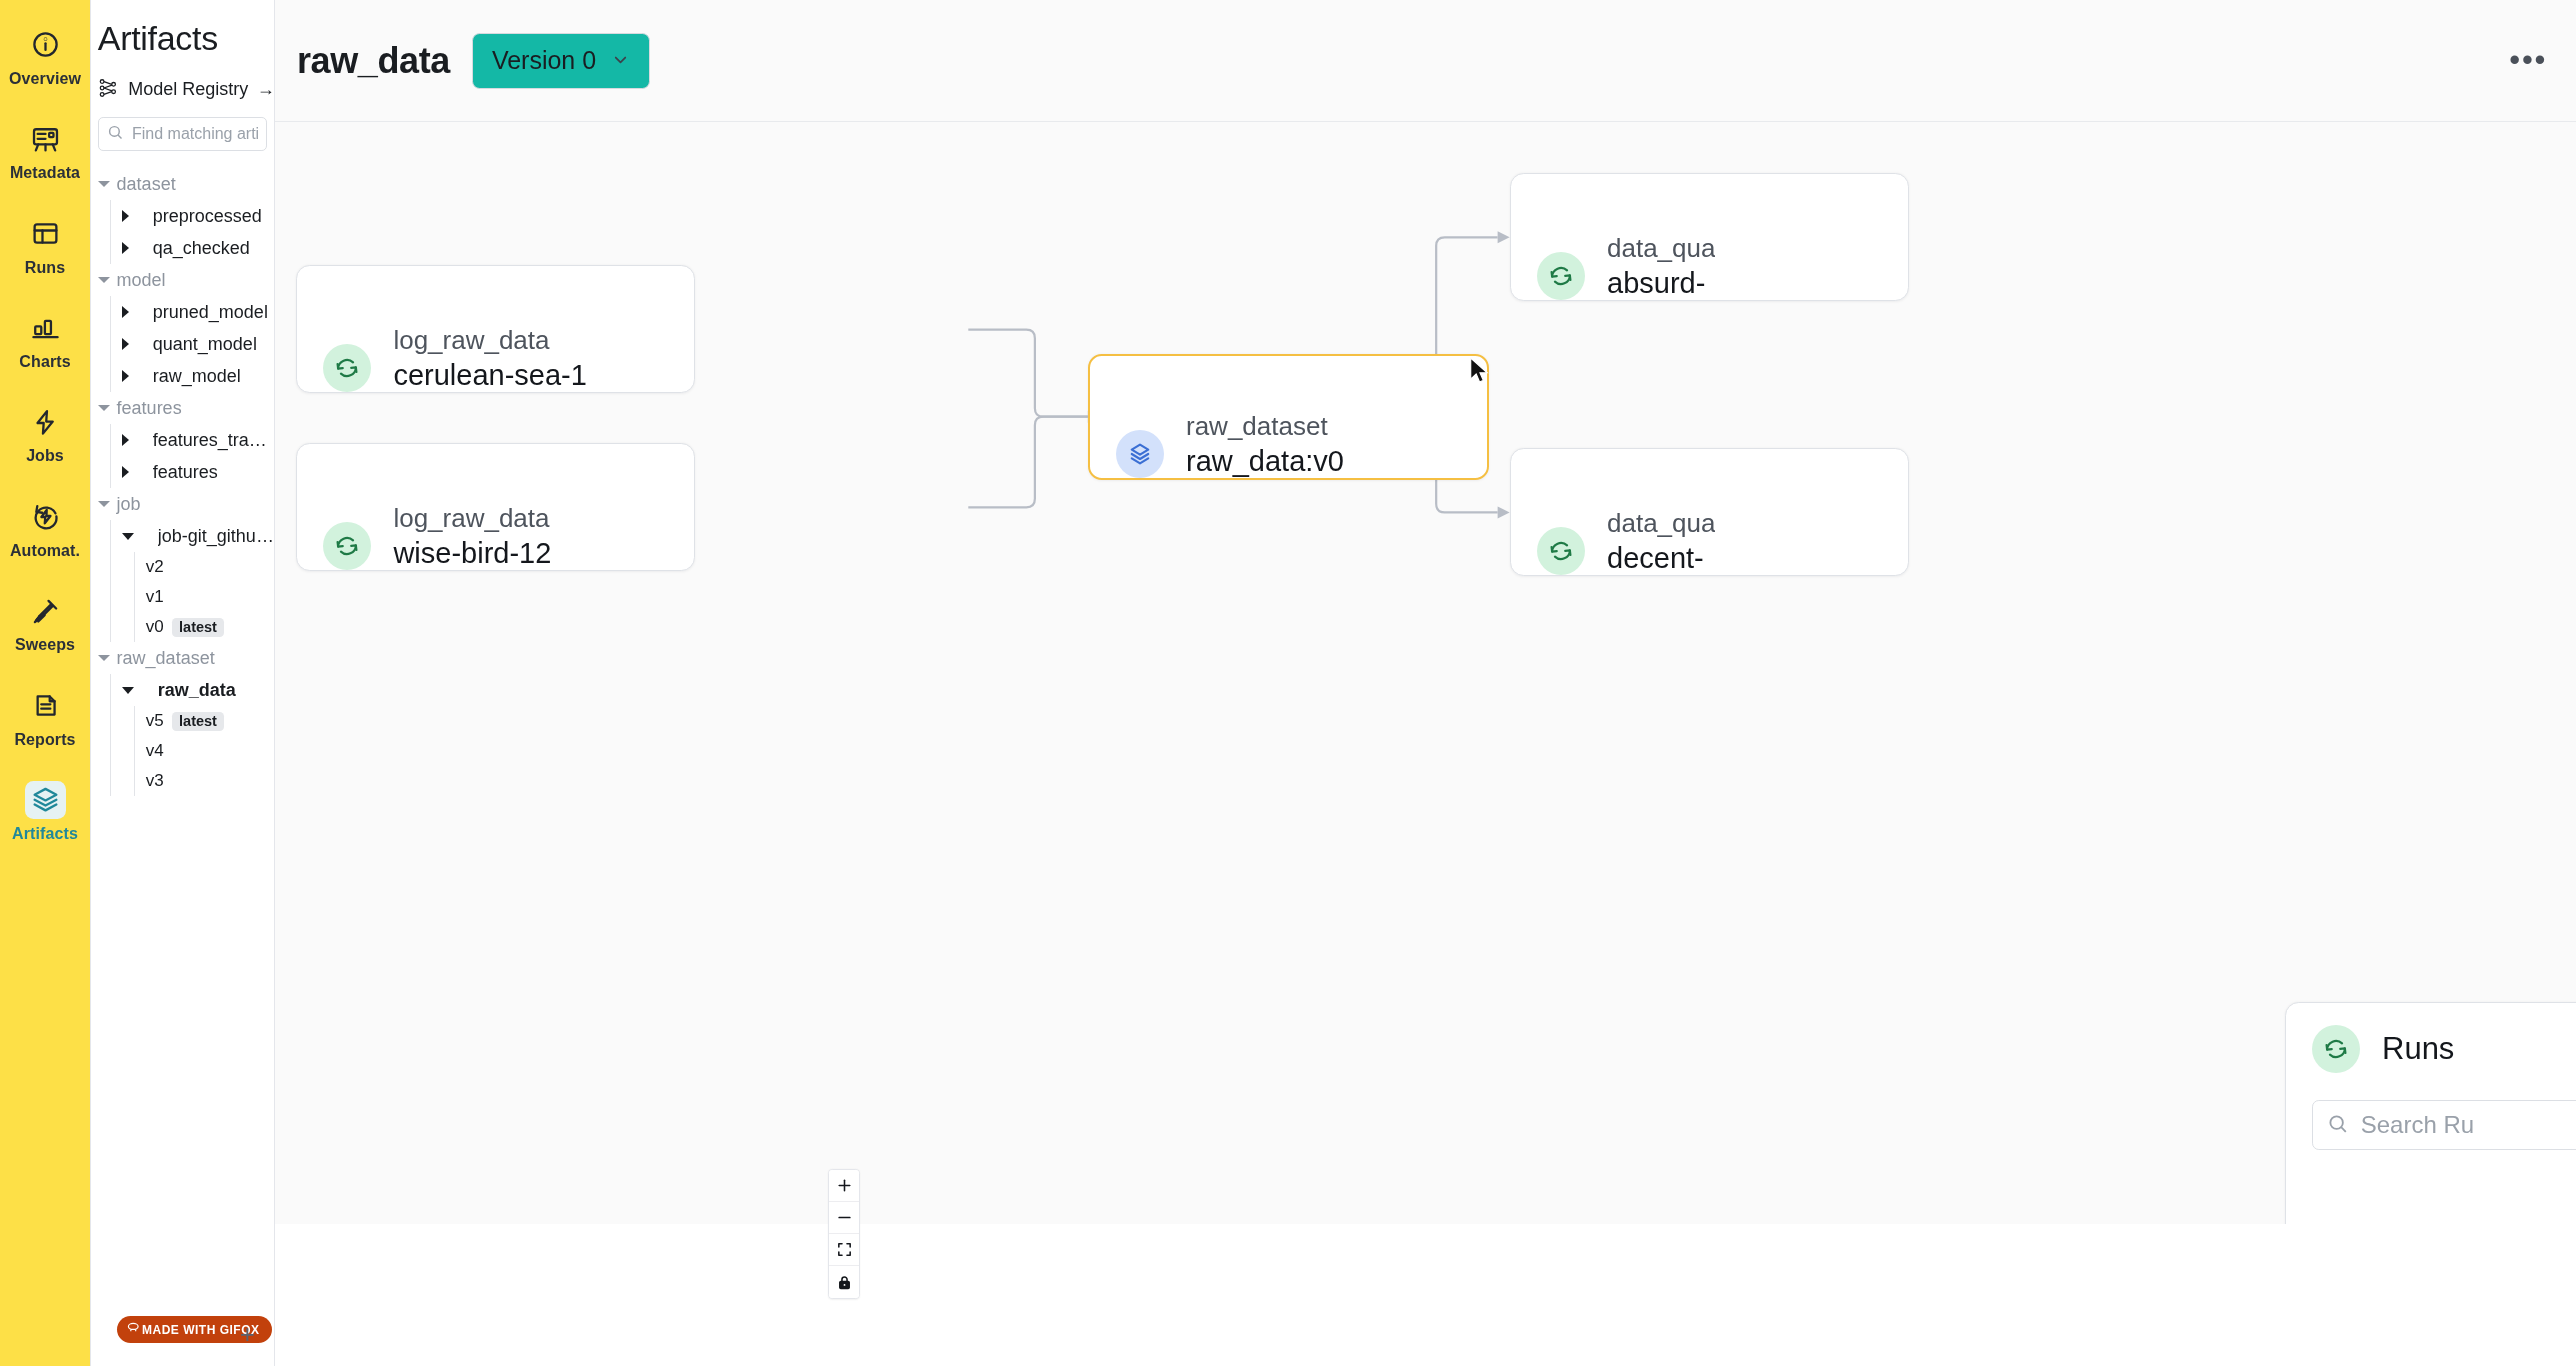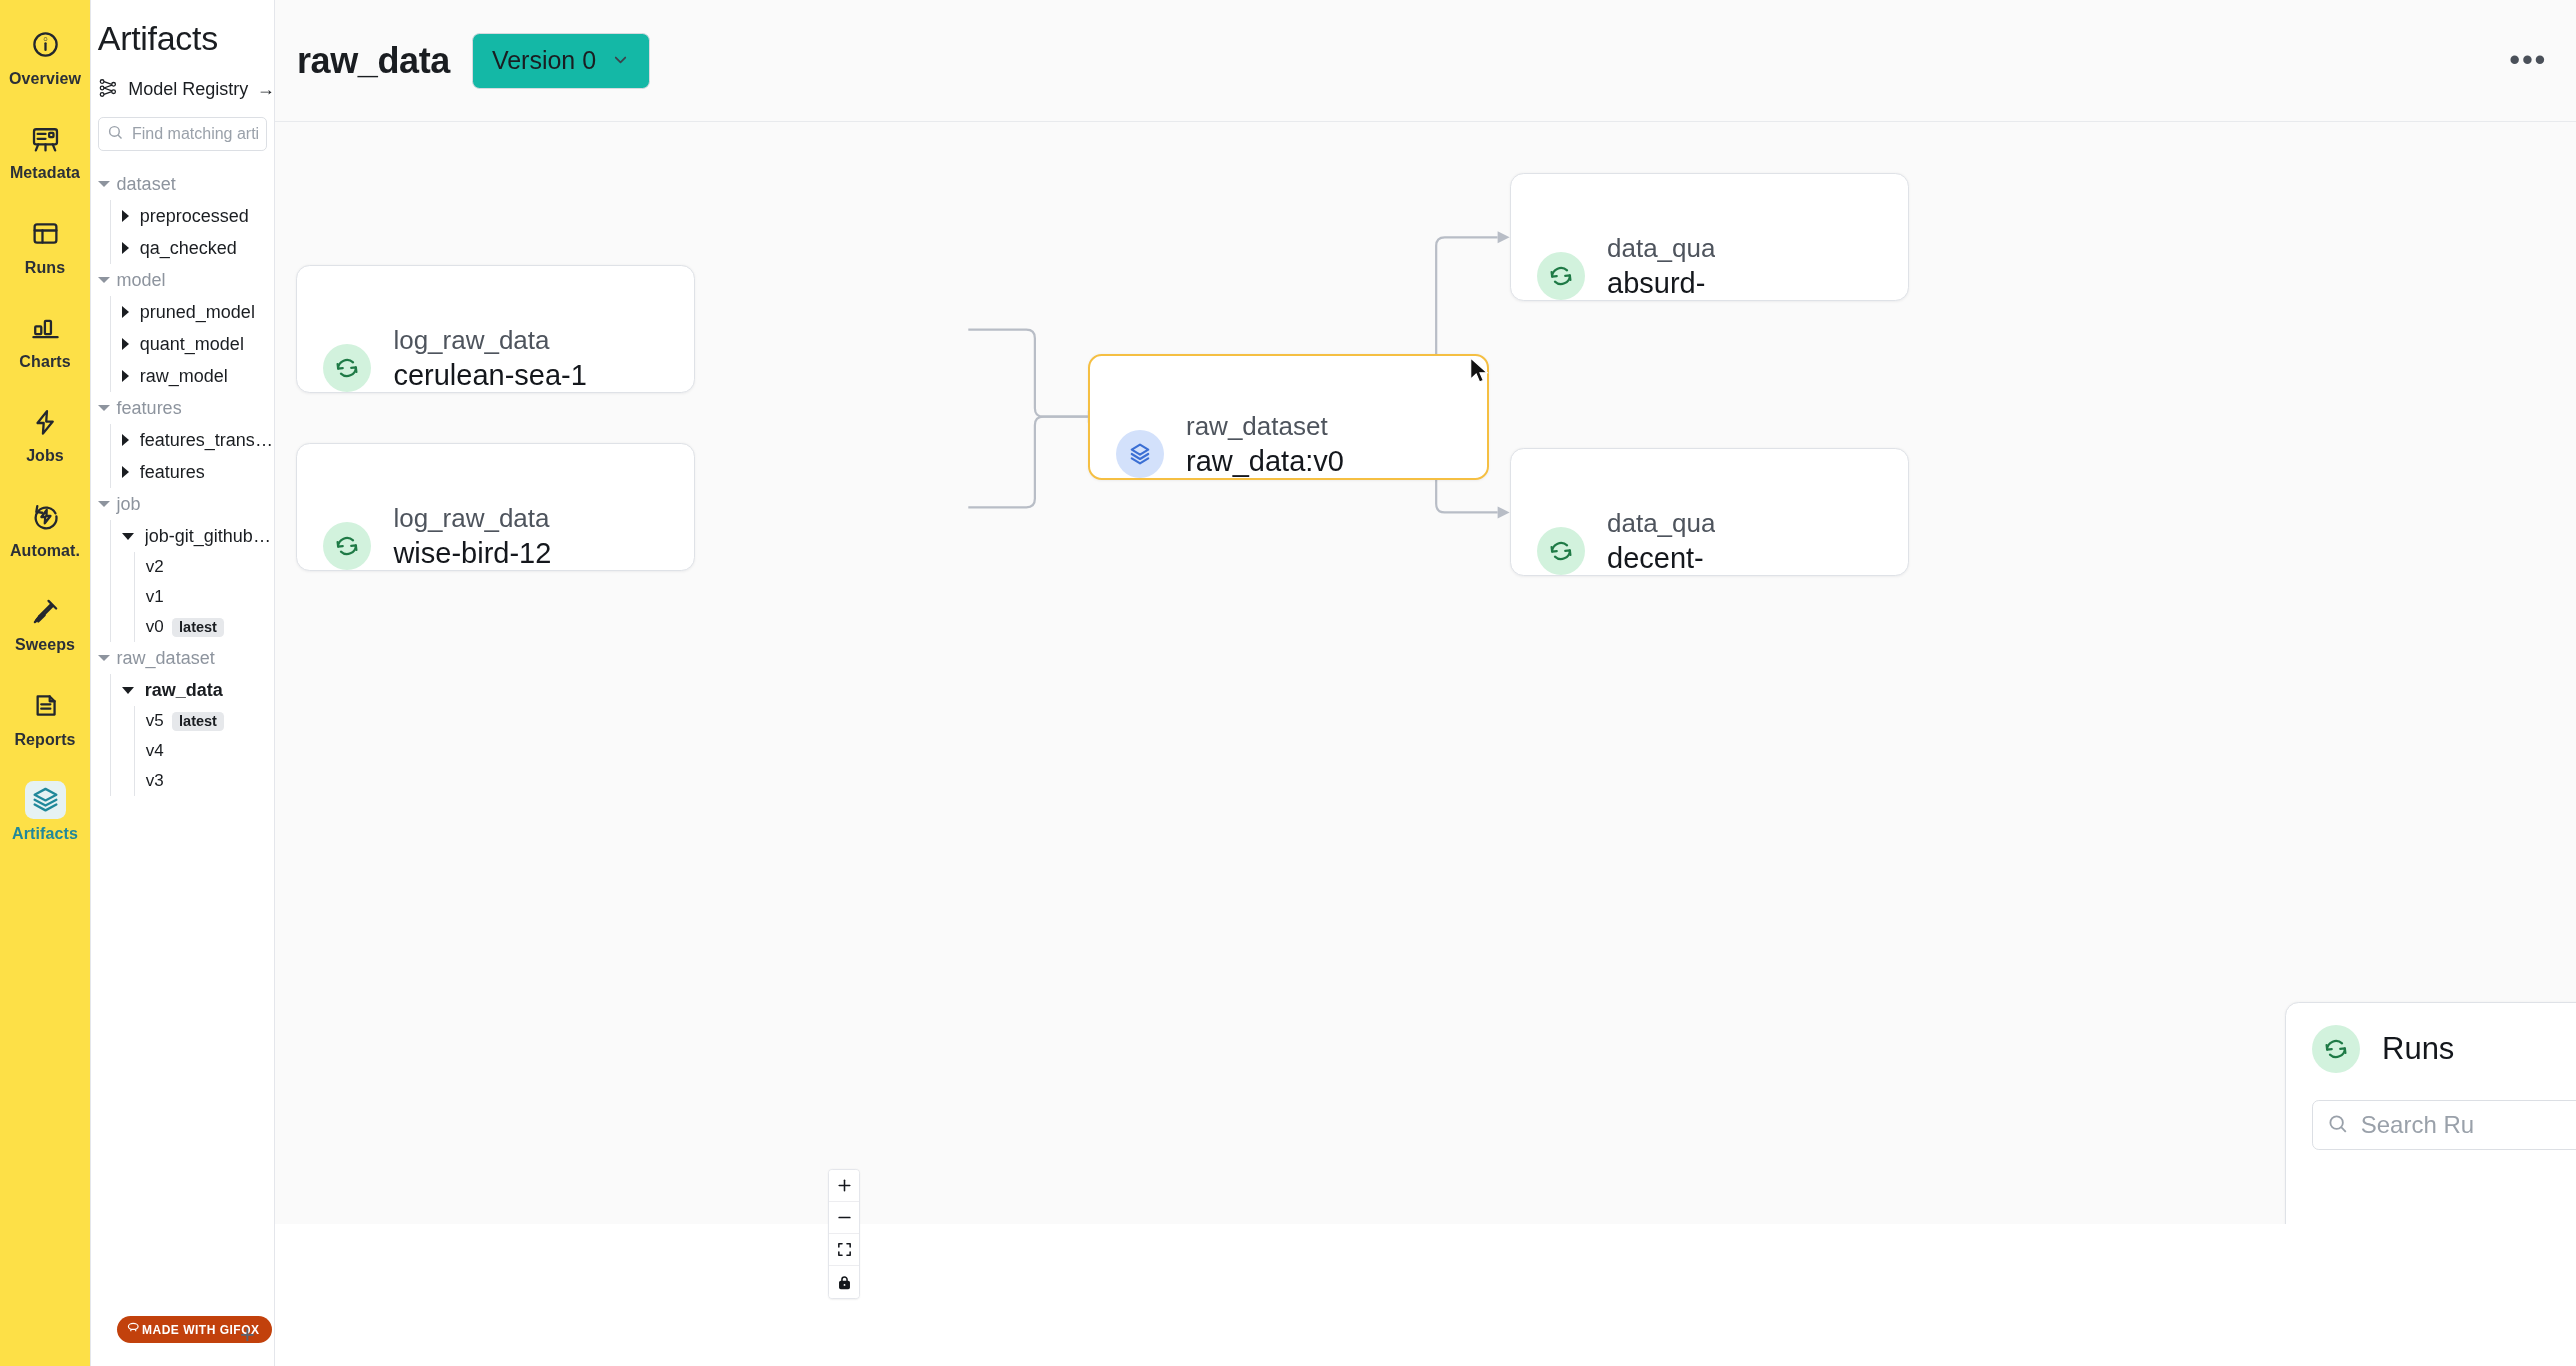--- a/index.html
+++ b/index.html
@@ -64,21 +64,21 @@
   .search-box input {
     border: none; outline: none; font-size: 16px; color: #6b7280;
     font-family: "Liberation Sans", sans-serif; width: 100%; background: transparent;
   }
   .search-box input::placeholder { color: #9aa1aa; }
 
   .tree { margin-top: 17px; padding-left: 6.8px; }
   .t-group { display: flex; align-items: center; gap: 6.8px; height: 32px; cursor: pointer; }
   .t-group .g-lbl { font-size: 18px; color: #8d949e; }
   .t-children { margin-left: 12px; border-left: 0.9px solid #e2e4e8; padding-left: 0; }
-  .t-item { display: flex; align-items: center; gap: 11px; height: 32px; padding-left: 11px; cursor: pointer; }
+  .t-item { display: flex; align-items: center; gap: 24px; height: 32px; padding-left: 11px; cursor: pointer; }
   .t-item .i-lbl { font-size: 18px; color: #1a1d21; white-space: nowrap; overflow: hidden; text-overflow: ellipsis; max-width: 149px; }
   .t-item.bold .i-lbl { font-weight: 700; }
   .t-vers { margin-left: 23px; border-left: 0.9px solid #e2e4e8; }
   .t-ver { display: flex; align-items: center; gap: 8.5px; height: 30px; padding-left: 11px; cursor: pointer; }
   .t-ver .v-lbl { font-size: 17px; color: #1a1d21; }
   .badge {
     background: #e6e8eb; color: #1a1d21; font-size: 14.5px; font-weight: 700;
     border-radius: 4.3px; padding: 1.7px 6.8px;
   }
   .caret-d { width: 0; height: 0; border-left: 6px solid transparent; border-right: 6px solid transparent; border-top: 6.8px solid #8d949e; }

